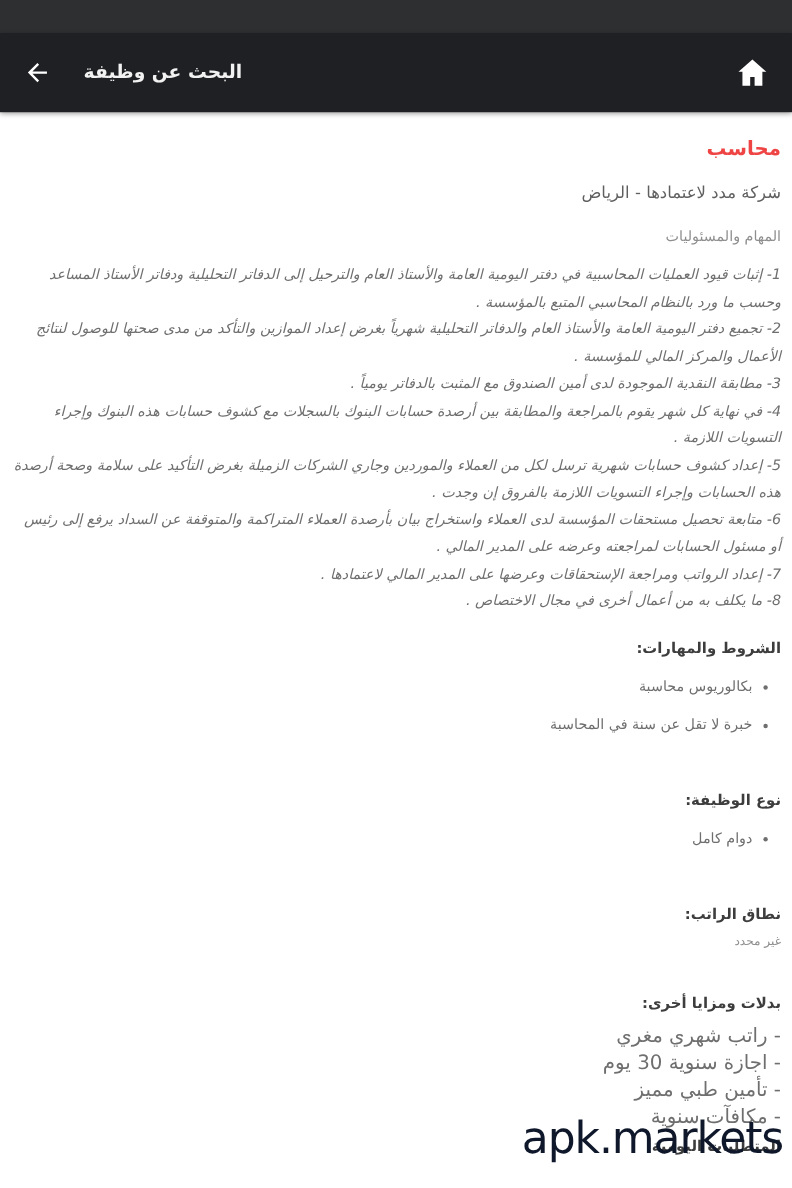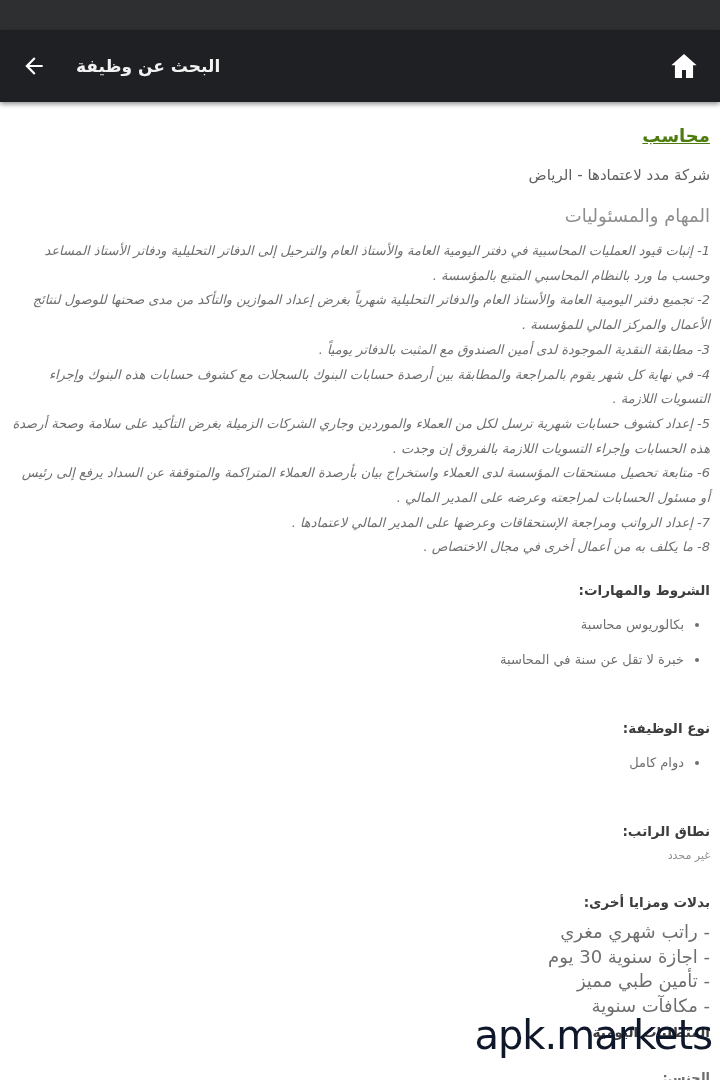--- a/index.html
+++ b/index.html
@@ -13,28 +13,28 @@
             position:relative; box-shadow:0 2px 5px rgba(0,0,0,.45); z-index:5; }
   .appbar .back-btn { width:48px; height:48px; margin-left:10px; display:flex;
             align-items:center; justify-content:center; cursor:pointer; background:none; border:none; }
   .appbar-title { color:#f2f2f2; font-size:17px; font-weight:bold; margin-left:18px;
             direction:rtl; letter-spacing:.2px; }
   .appbar .home-btn { width:48px; height:48px; margin-left:auto; margin-right:12px;
             display:flex; align-items:center; justify-content:center; cursor:pointer; background:none; border:none; }
 
   
   .content { direction:rtl; text-align:right; padding:22px 10px 0 10px; position:relative; z-index:1; }
-  .job-title { font-size:18px; line-height:24px; font-weight:bold; color:#4d7c0f;text-decoration:underline; }
+  .job-title { font-size:18px; line-height:24px; font-weight:bold; color:#ef4444; }
   .company { font-size:15px; line-height:22px; color:#5f5f5f; margin-top:16px; }
-  .resp-label { font-size:18px; line-height:20px; color:#8e8e8e; margin-top:20px; }
+  .resp-label { font-size:13px; line-height:20px; color:#8e8e8e; margin-top:20px; }
   .resp { margin-top:13px;font-style:italic; }
   .resp p { font-size:13px; line-height:24.7px; color:#6f6f6f; }
   .sec-heading { font-size:13.5px; line-height:20px; font-weight:bold; color:#3d3d3d; }
   .mt-sm { margin-top:20px; }
-  .mt-md { margin-top:26px; }
+  .mt-md { margin-top:36px; }
   .mt-lg { margin-top:48px; }
   .mt-xs { margin-top:4px; }
   ul.dot-list { list-style:disc; margin:8px 0 0 0; padding-right:26px; }
   ul.dot-list li { font-size:13px; line-height:20px; color:#6f6f6f; margin-top:15px; }
   .muted-value { font-size:11px; line-height:20px; color:#8e8e8e; margin-top:5px; }
   .benefits { margin-top:8px; }
   .benefits p { font-size:18px; line-height:24.5px; color:#6f6f6f; }
   .gender-label { font-size:13px; line-height:20px; color:#6f6f6f; margin-top:26px; font-weight:bold; }
 
   

